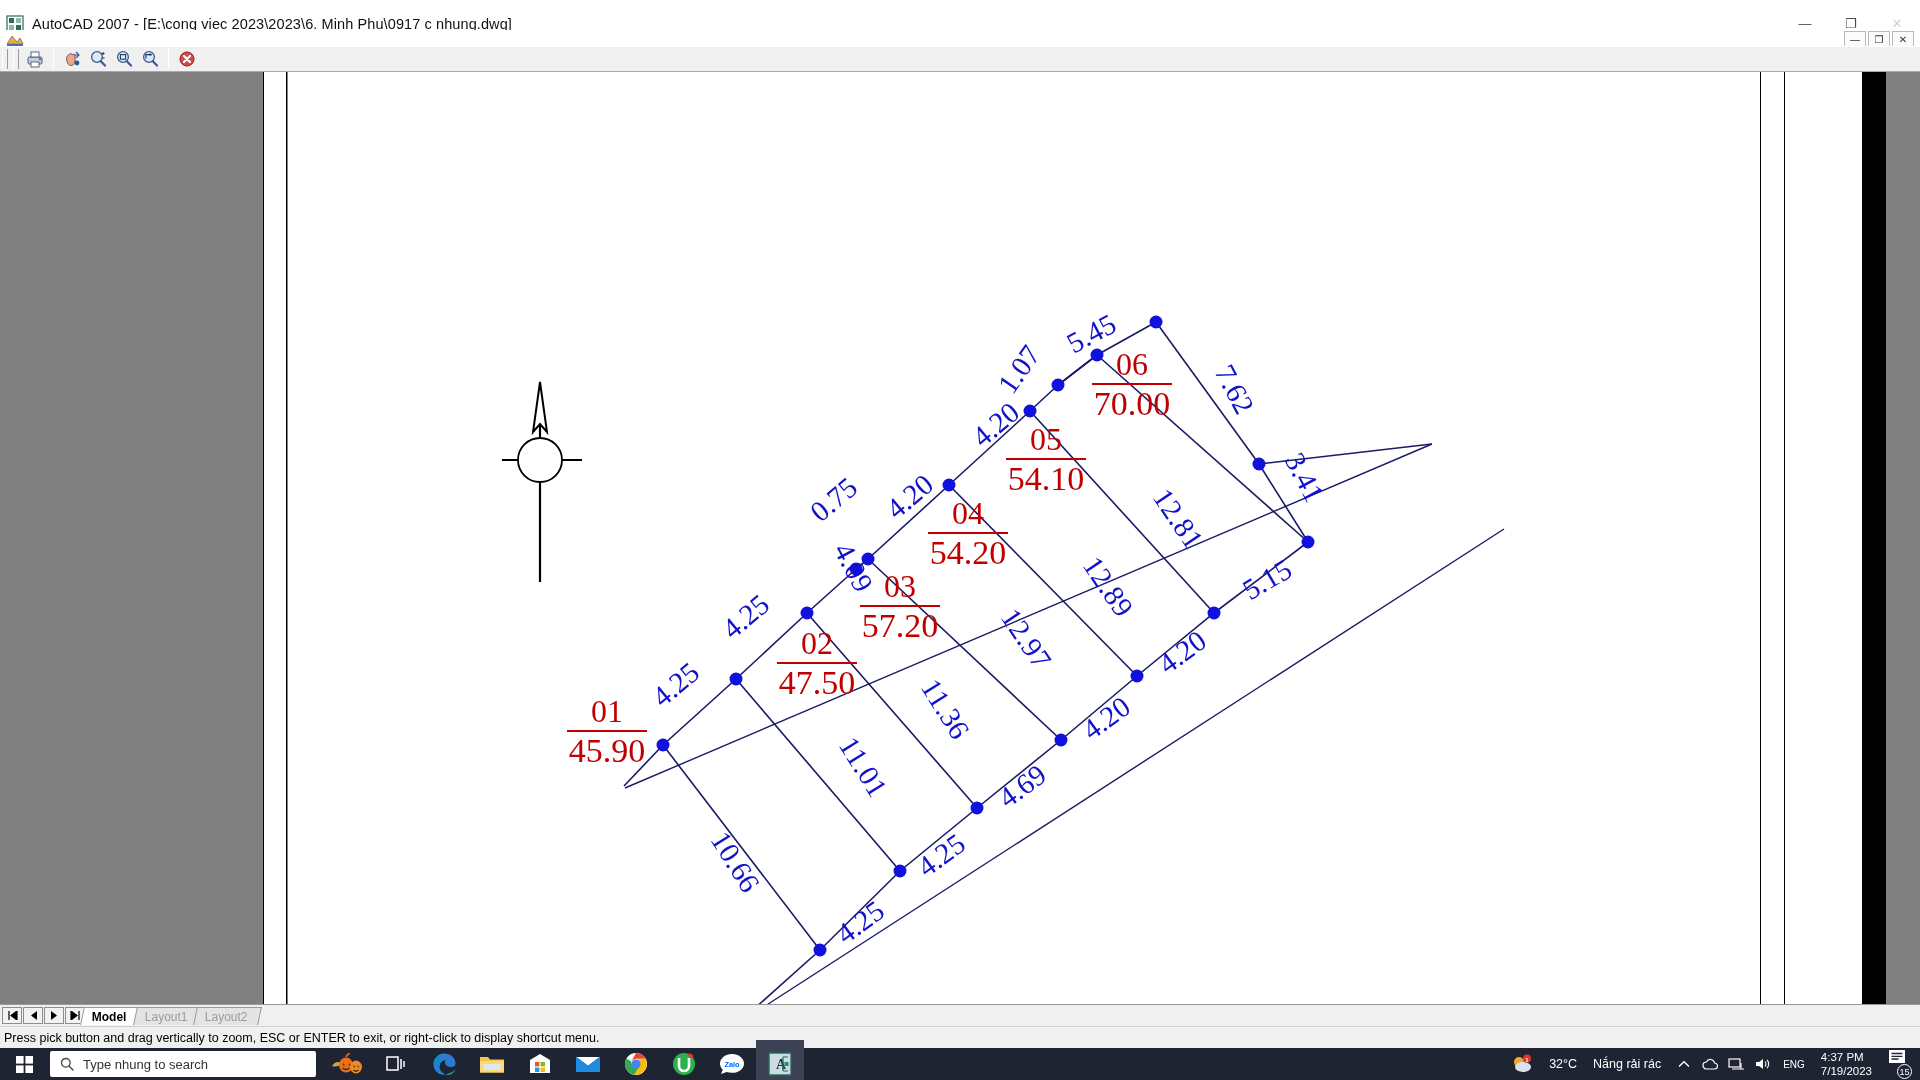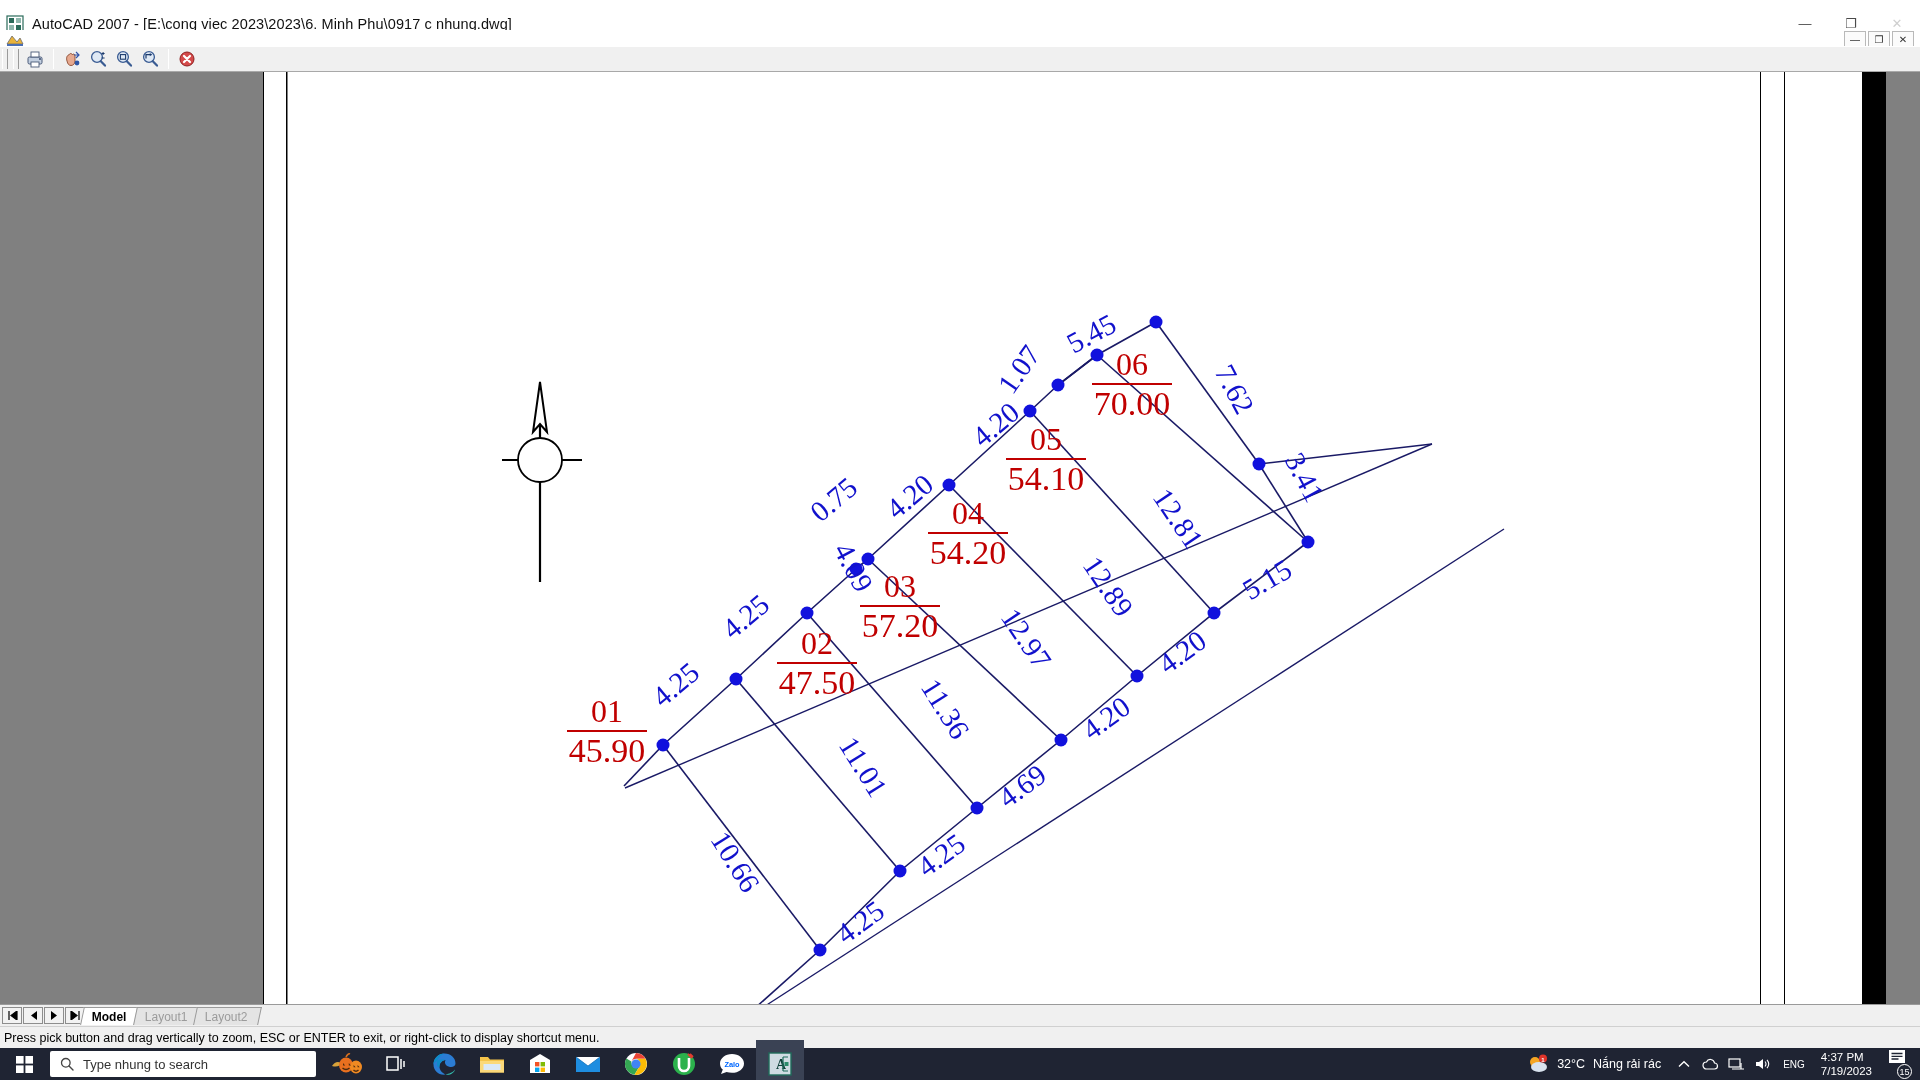--- a/index.html
+++ b/index.html
@@ -132,21 +132,21 @@
     margin-left: 2px;
   }
   .search-text { font-size: 13px; color: #333; }
   .tb-icons { display: flex; align-items: center; gap: 0px; margin-left: 8px; }
   .tb-icon { width: 48px; height: 49px; display: flex; align-items: center; justify-content: center; position: relative; }
   .tb-icon.active { background: #3a4254; }
   .tb-icon.active::after {
     content: ""; position: absolute; bottom: 0; left: 12px; width: 24px; height: 2px; background: #62b2ff;
   }
   .tray { margin-left: auto; display: flex; align-items: center; height: 32px; padding-right: 6px; gap: 0; }
-  .tray-weather { display: flex; align-items: center; gap: 8px; padding: 0 10px; height: 32px; }
+  .tray-weather { display: flex; align-items: center; gap: 16px; padding: 0 10px; height: 32px; }
   .tray-wtext { color: #fff; font-size: 12.5px; white-space: nowrap; }
   .tray-ic { width: 26px; height: 32px; display: flex; align-items: center; justify-content: center; color: #fff; }
   .tray-lang { color: #fff; font-size: 10px; padding: 0 8px; }
   .tray-clock { color: #fff; font-size: 11.5px; line-height: 14px; text-align: left; padding: 0 8px; }
   .tray-notif { width: 34px; height: 32px; display: flex; justify-content: center; position: relative; }
   .notif-badge {
     position: absolute; right: 2px; bottom: 1px;
     background: #1f2433; color: #fff; font-size: 9px;
     border: 1px solid #fff; border-radius: 50%;
     width: 15px; height: 15px; display: flex; align-items: center; justify-content: center;

